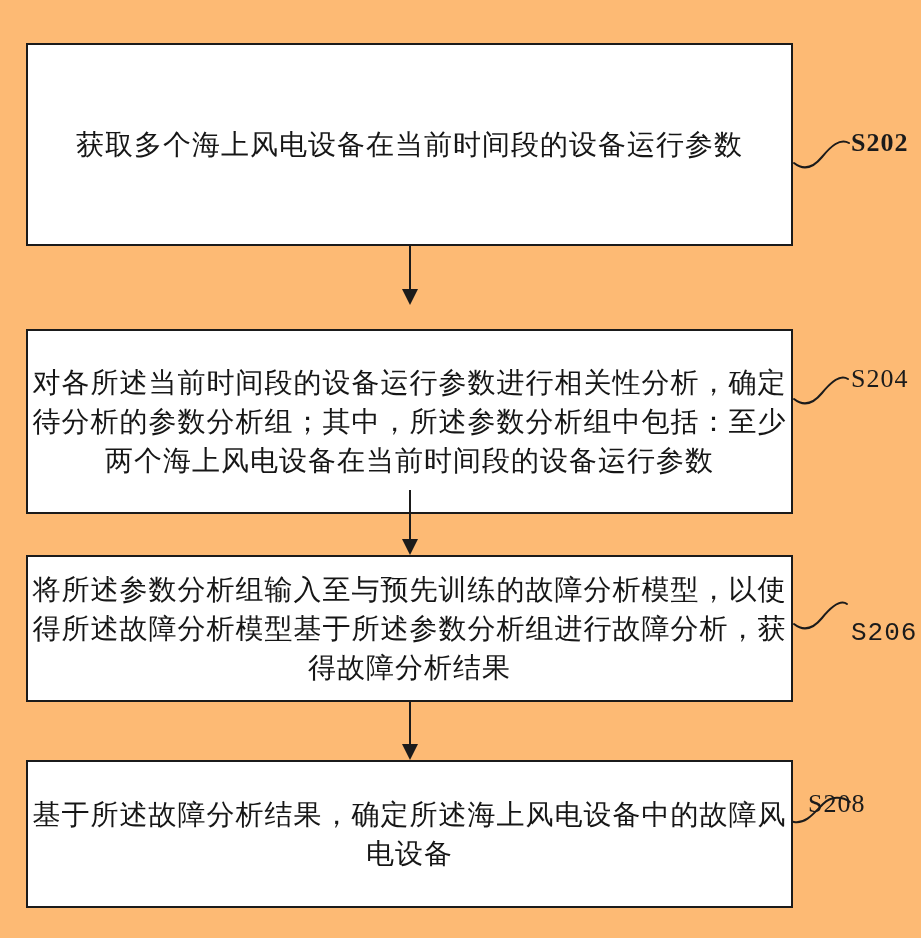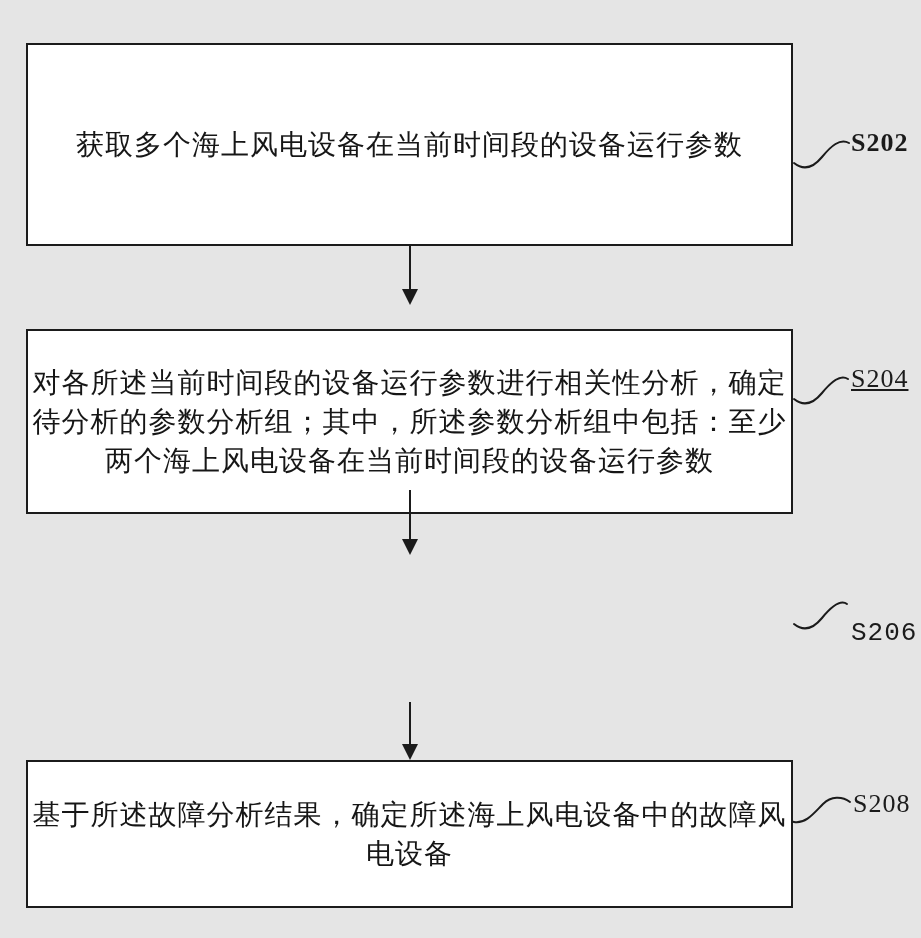--- a/index.html
+++ b/index.html
@@ -4,21 +4,21 @@
 <style>
   html, body {
     margin: 0;
     padding: 0;
     background: #ffffff;
   }
   .canvas {
     position: relative;
     width: 921px;
     height: 938px;
-    background: #e5e5e5;
+    background: #fdba74;
     font-family: "Liberation Sans", sans-serif;
     overflow: hidden;
   }
   .overlay {
     position: absolute;
     left: 0;
     top: 0;
     width: 921px;
     height: 938px;
     pointer-events: none;
@@ -84,23 +84,23 @@
 
   .step-label {
     position: absolute;
     font-family: "Liberation Serif", serif;
     font-size: 26px;
     letter-spacing: 1px;
     color: #1b1b1b;
     white-space: nowrap;
   }
   #label-1 { left: 851px; top: 128px; font-weight: bold; }
-  #label-2 { left: 851px; top: 364px; text-decoration: underline; }
+  #label-2 { left: 851px; top: 364px; }
   #label-3 { left: 851px; top: 618px; font-family: Liberation Mono, monospace; }
-  #label-4 { left: 853px; top: 789px; }
+  #label-4 { left: 808px; top: 789px; }
 </style>
 </head>
 <body>
 
 <div class="canvas">
 
   <svg class="overlay" viewBox="0 0 921 938">
     <path d="M 794 163 C 804 171 813 168 822 157 C 831 146 840 138 849 143"></path>
     <path d="M 794 399 C 804 407 813 404 822 393 C 831 382 840 374 848 379"></path>
     <path d="M 794 624 C 804 632 813 629 822 618 C 831 607 840 599 847 604"></path>
@@ -120,20 +120,25 @@
     <div class="line">对各所述当前时间段的设备运行参数进行相关性分析，确定</div>
     <div class="line">待分析的参数分析组；其中，所述参数分析组中包括：至少</div>
     <div class="line">两个海上风电设备在当前时间段的设备运行参数</div>
   </div>
 
   <div class="flow-arrow" id="arrow-2">
     <div class="stem"></div>
     <div class="head"></div>
   </div>
 
+  <div class="flow-box" id="box-3">
+    <div class="line">将所述参数分析组输入至与预先训练的故障分析模型，以使</div>
+    <div class="line">得所述故障分析模型基于所述参数分析组进行故障分析，获</div>
+    <div class="line">得故障分析结果</div>
+  </div>
 
   <div class="flow-arrow" id="arrow-3">
     <div class="stem"></div>
     <div class="head"></div>
   </div>
 
   <div class="flow-box" id="box-4">
     <div class="line">基于所述故障分析结果，确定所述海上风电设备中的故障风</div>
     <div class="line">电设备</div>
   </div>

